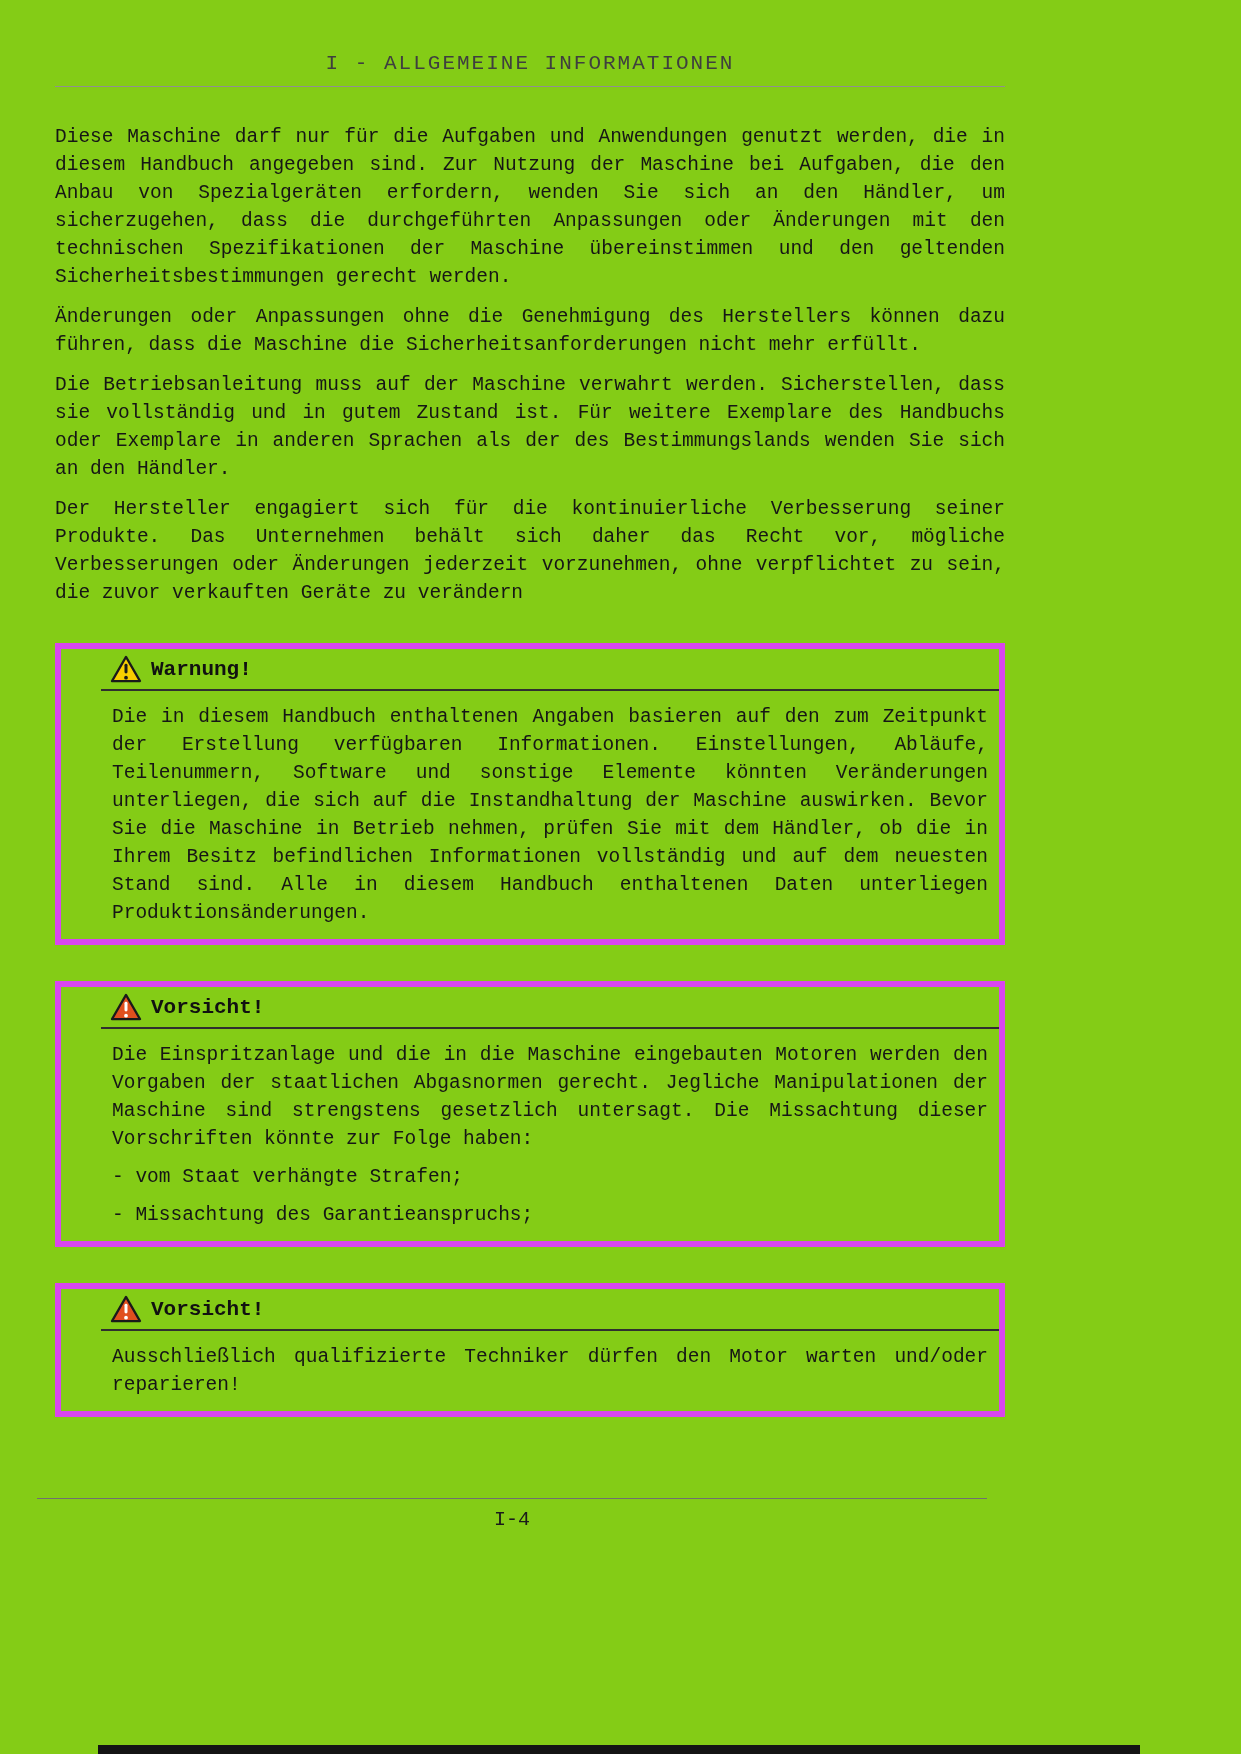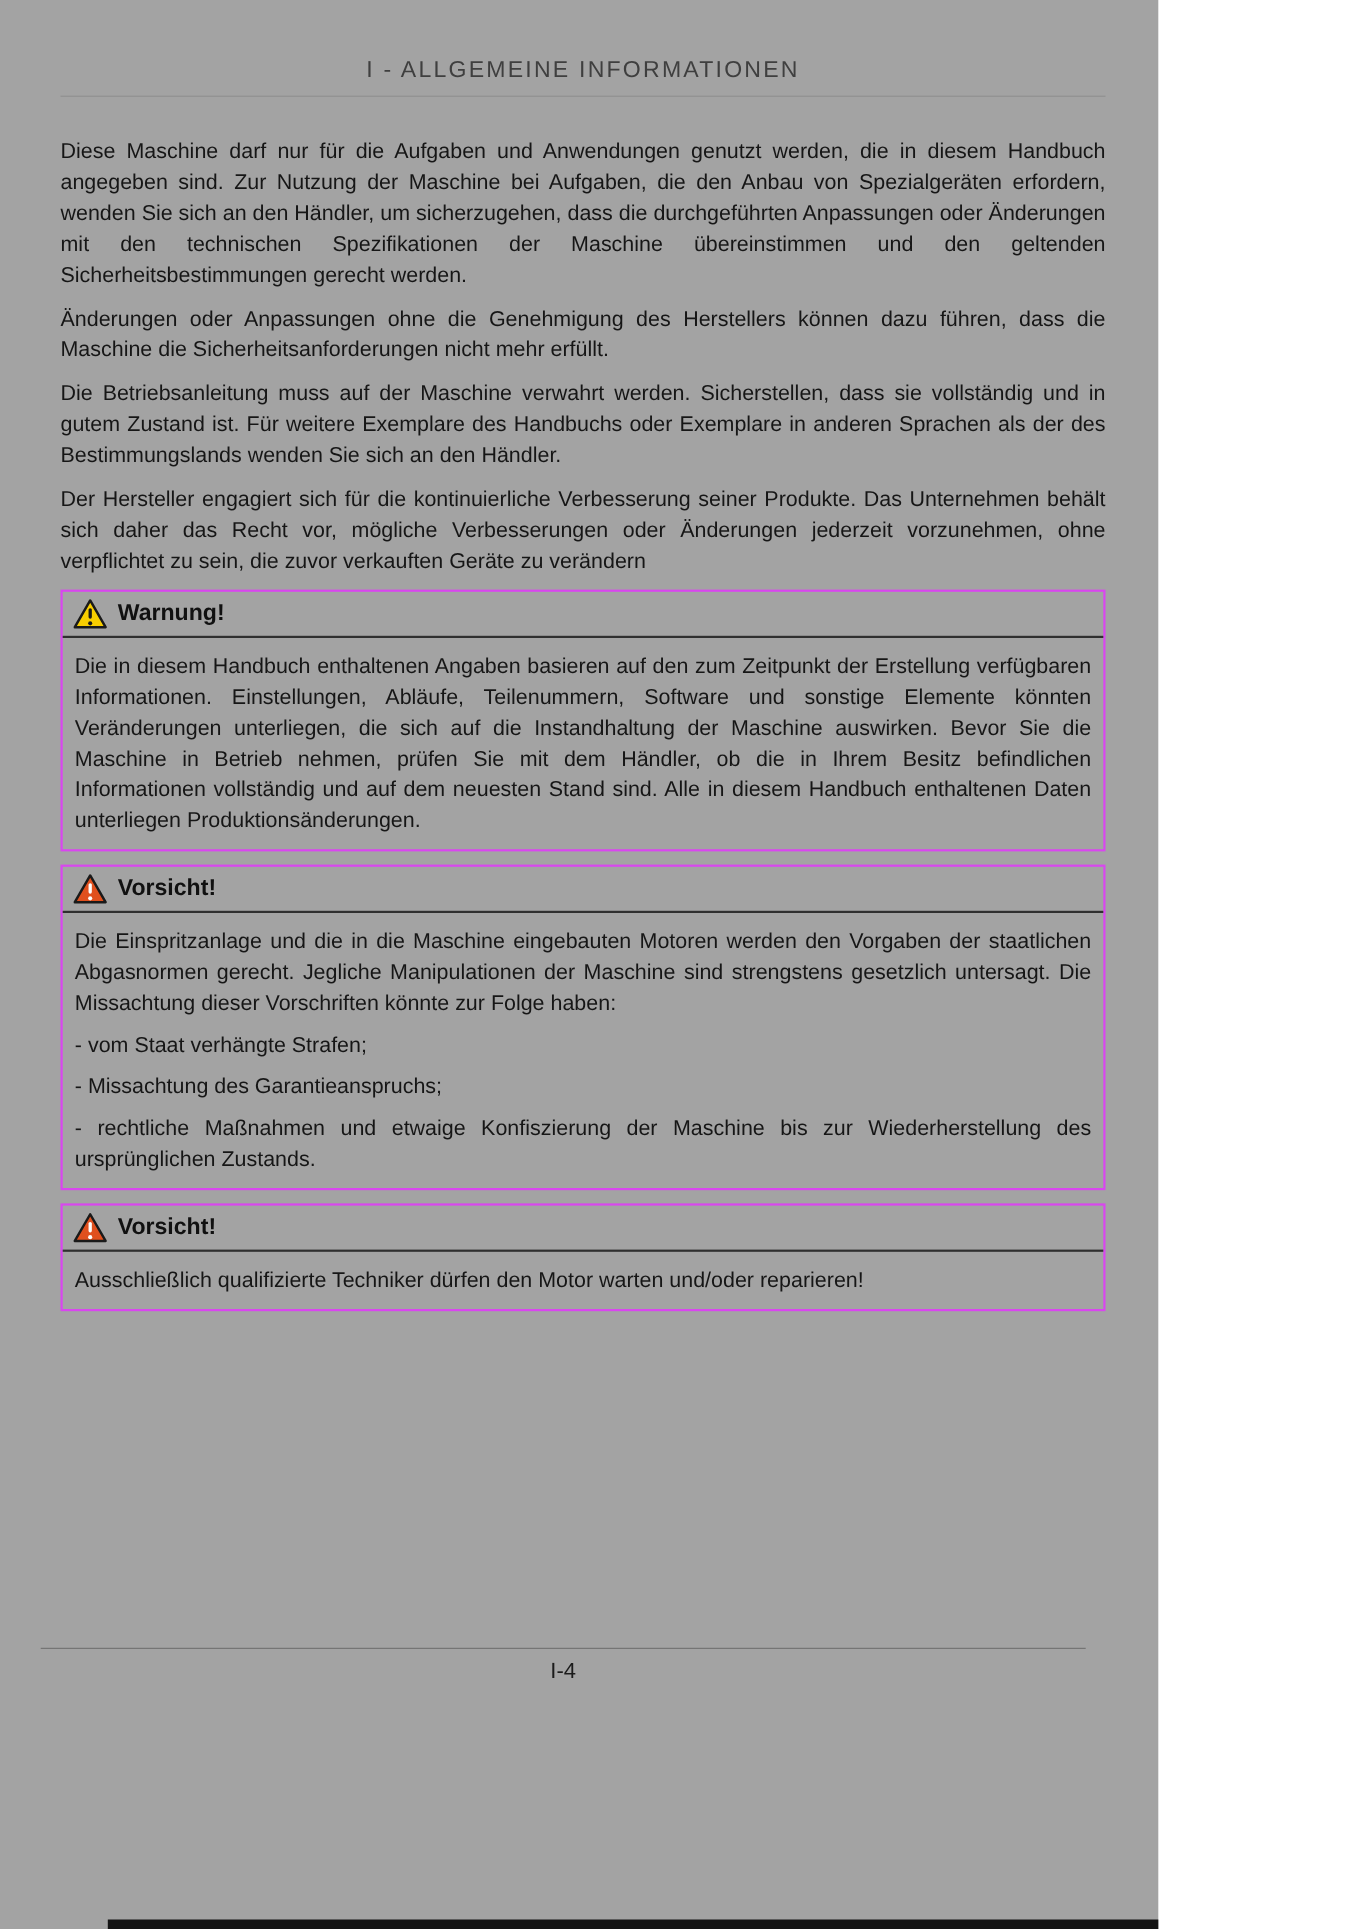--- a/index.html
+++ b/index.html
@@ -1,22 +1,22 @@
 <!DOCTYPE html>
 <html lang="de"><head>
 <meta charset="utf-8">
 <style>
   * { margin: 0; padding: 0; box-sizing: border-box; }
   html, body { background: #ffffff; }
   .page {
     position: relative;
-    width: 1053px;
+    width: 1241px;
     height: 1754px;
-    background: #a3a3a3;
-    font-family: Liberation Sans, sans-serif;
+    background: #84cc16;
+    font-family: Liberation Mono, monospace;
     color: #161616;
     overflow: hidden;
   }
   .content {
     position: absolute;
     left: 55px;
     top: 0;
     width: 950px;
   }
   .page-header { padding-top: 52px; text-align: center; }
@@ -32,22 +32,23 @@
   }
   .para {
     font-size: 19.5px;
     line-height: 28px;
     text-align: justify;
     margin-top: 12px;
     color: #161616;
   }
   .first-para { margin-top: 36px; }
   .alert-box {
-    border: 2px solid #d946ef;
-    margin-top: 12px;
+    border: 6px solid #d946ef;
+    margin-top: 36px;
+    padding-left: 40px;
   }
   .alert-head {
     display: flex;
     align-items: center;
     gap: 9px;
     padding: 6px 9px;
     border-bottom: 2px solid #2f2f2f;
   }
   .tri { width: 32px; height: 28px; flex: 0 0 auto; }
   .alert-title {
@@ -116,21 +117,20 @@
           <path d="M17 2 L32 28 L2 28 Z" stroke="#1a1a1a" stroke-width="2.4" stroke-linejoin="round" fill="#e0501e"></path>
           <rect x="15.4" y="9.5" width="3.2" height="10.2" rx="1.6" fill="#ffffff"></rect>
           <circle cx="17" cy="24.3" r="2" fill="#ffffff"></circle>
         </svg>
         <span class="alert-title">Vorsicht!</span>
       </div>
       <div class="alert-body">
         <p class="para">Die Einspritzanlage und die in die Maschine eingebauten Motoren werden den Vorgaben der staatlichen Abgasnormen gerecht. Jegliche Manipulationen der Maschine sind strengstens gesetzlich untersagt. Die Missachtung dieser Vorschriften könnte zur Folge haben:</p>
         <p class="para list-line">- vom Staat verhängte Strafen;</p>
         <p class="para list-line">- Missachtung des Garantieanspruchs;</p>
-        <p class="para list-line">- rechtliche Maßnahmen und etwaige Konfiszierung der Maschine bis zur Wiederherstellung des ursprünglichen Zustands.</p>
       </div>
     </section>
 
     <section class="alert-box">
       <div class="alert-head">
         <svg class="tri" viewBox="0 0 34 30" aria-hidden="true">
           <path d="M17 2 L32 28 L2 28 Z" stroke="#1a1a1a" stroke-width="2.4" stroke-linejoin="round" fill="#e0501e"></path>
           <rect x="15.4" y="9.5" width="3.2" height="10.2" rx="1.6" fill="#ffffff"></rect>
           <circle cx="17" cy="24.3" r="2" fill="#ffffff"></circle>
         </svg>

